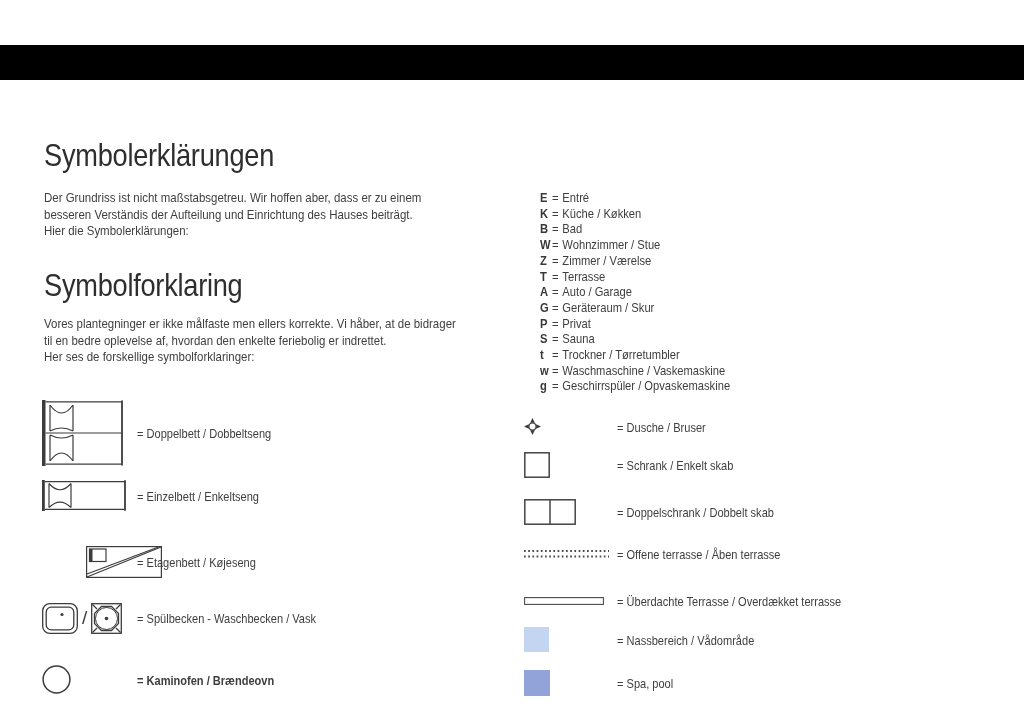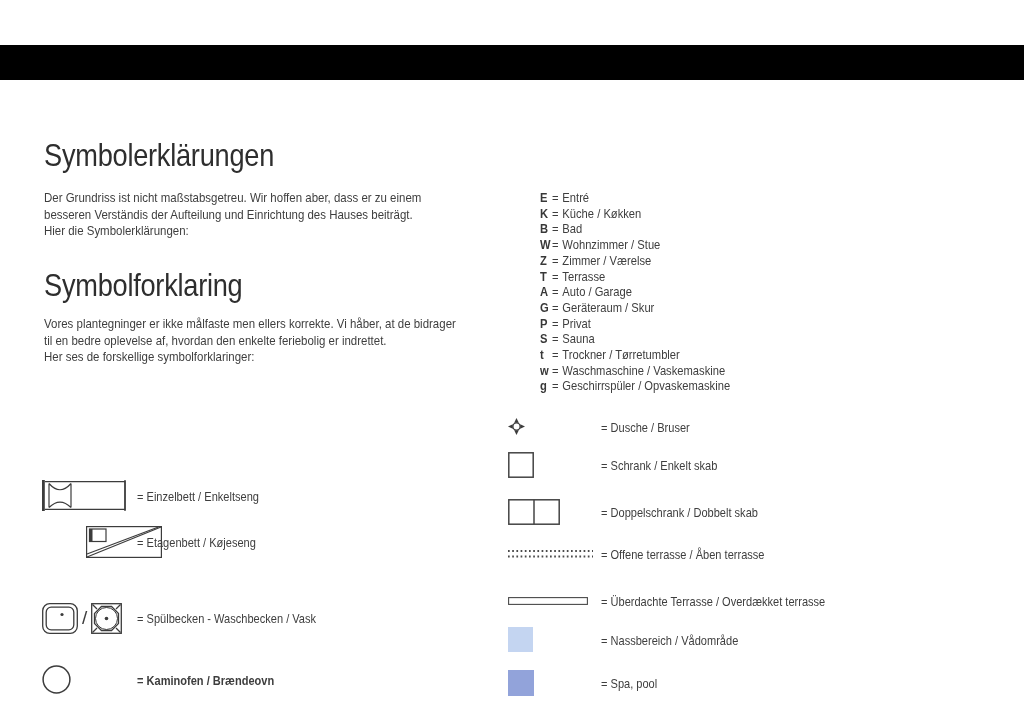--- a/index.html
+++ b/index.html
@@ -24,21 +24,21 @@
   .roomlegend {
     position:absolute; left:540px; top:145px; transform:scaleX(0.86); transform-origin:left top;
     font-size:13px; line-height:15.7px; color:#3e3e3e;
   }
   .roomlegend .lrow { display:grid; grid-template-columns:14px 12px auto; white-space:nowrap; }
   .roomlegend .ltr { font-weight:700; color:#383838; }
 
   
   .symrow { position:absolute; display:flex; align-items:center; }
   .symrow.l { left:42px; }
-  .symrow.r { left:508px; }
+  .symrow.r { left:524px; }
   .sym { display:flex; align-items:center; flex:0 0 auto; }
   .symlabel {
     position:absolute; left:95px; top:50%; font-size:13px; color:#3e3e3e; white-space:nowrap;
     transform:translateY(-50%) scaleX(0.85); transform-origin:left center;
   }
   .symrow.r .symlabel { left:93px; }
   .slash { font-size:19px; color:#3c3c3c; margin:0 4px; font-weight:400; }
   svg { display:block; }
   .sq { display:block; }
 </style>
@@ -120,35 +120,49 @@
         <span>=</span>
         <span>Waschmaschine / Vaskemaskine</span>
       </div>
     <div class="lrow">
         <span class="ltr">g</span>
         <span>=</span>
         <span>Geschirrspüler / Opvaskemaskine</span>
       </div>
   </div>
 
+  <div class="symrow l" style="top:355px; height:66px;">
+    <span class="sym">
+      <svg width="84" height="66" viewBox="0 0 84 66" fill="none" stroke="#3c3c3c" stroke-width="1.2">
+        <rect x="0" y="0" width="3.5" height="66" fill="#3c3c3c" stroke="none"></rect>
+        <line x1="3.5" y1="1.8" x2="80" y2="1.8"></line>
+        <line x1="3.5" y1="64.2" x2="80" y2="64.2"></line>
+        <line x1="3.5" y1="33" x2="80" y2="33"></line>
+        <line x1="80" y1="0.5" x2="80" y2="65.5" stroke-width="1.8"></line>
+        <path d="M8 5 L8 31 M31 5 L31 31 M8 5 Q19.5 21 31 5 M8 31 Q19.5 25 31 31"></path>
+        <path d="M8 35 L8 61 M31 35 L31 61 M8 35 Q19.5 41 31 35 M8 61 Q19.5 45 31 61"></path>
+      </svg>
+    </span>
+    <span class="symlabel">= Doppelbett / Dobbeltseng</span>
+  </div>
 
   <div class="symrow l" style="top:435px; height:31px;">
     <span class="sym">
       <svg width="87" height="31" viewBox="0 0 87 31" fill="none" stroke="#3c3c3c" stroke-width="1.2">
         <rect x="0" y="0" width="2.8" height="31" fill="#3c3c3c" stroke="none"></rect>
         <line x1="2.8" y1="1.6" x2="83" y2="1.6"></line>
         <line x1="2.8" y1="29.4" x2="83" y2="29.4"></line>
         <line x1="83" y1="0.3" x2="83" y2="30.7" stroke-width="1.8"></line>
         <path d="M7 3.5 L7 27.5 M29 3.5 L29 27.5 M7 3.5 Q18 16 29 3.5 M7 27.5 Q18 16.5 29 27.5"></path>
       </svg>
     </span>
     <span class="symlabel">= Einzelbett / Enkeltseng</span>
   </div>
 
-  <div class="symrow l" style="top:476px; height:41px;padding-left:44px;">
+  <div class="symrow l" style="top:496px; height:41px;padding-left:44px;">
     <span class="sym">
       <svg width="76" height="32" viewBox="0 0 76 32" fill="none" stroke="#3c3c3c" stroke-width="1.2">
         <rect x="0.6" y="0.6" width="74.8" height="30.8"></rect>
         <line x1="1" y1="31" x2="75" y2="1"></line>
         <line x1="1" y1="28" x2="72.5" y2="1"></line>
         <rect x="3.5" y="3" width="16.5" height="12.5"></rect>
         <rect x="3.5" y="3" width="3" height="12.5" fill="#3c3c3c" stroke="none"></rect>
       </svg>
     </span>
     <span class="symlabel">= Etagenbett / Køjeseng</span>

